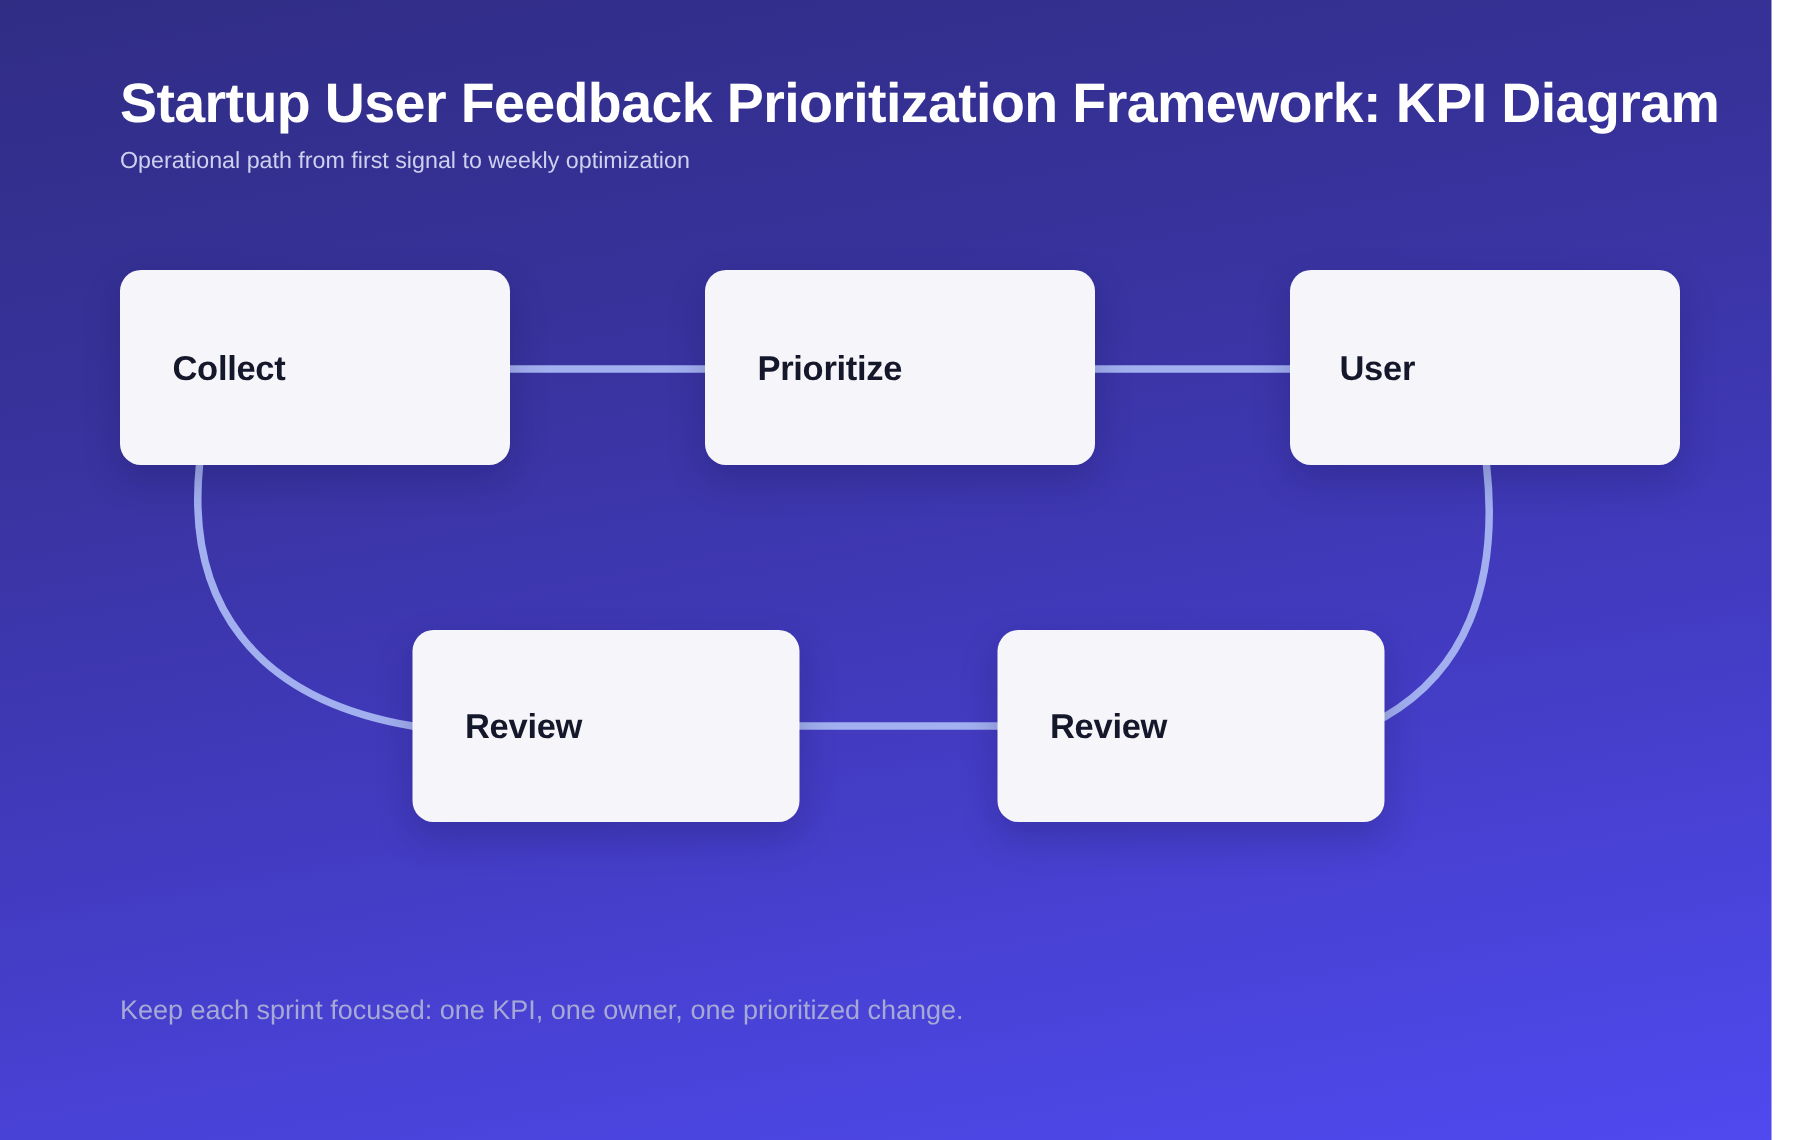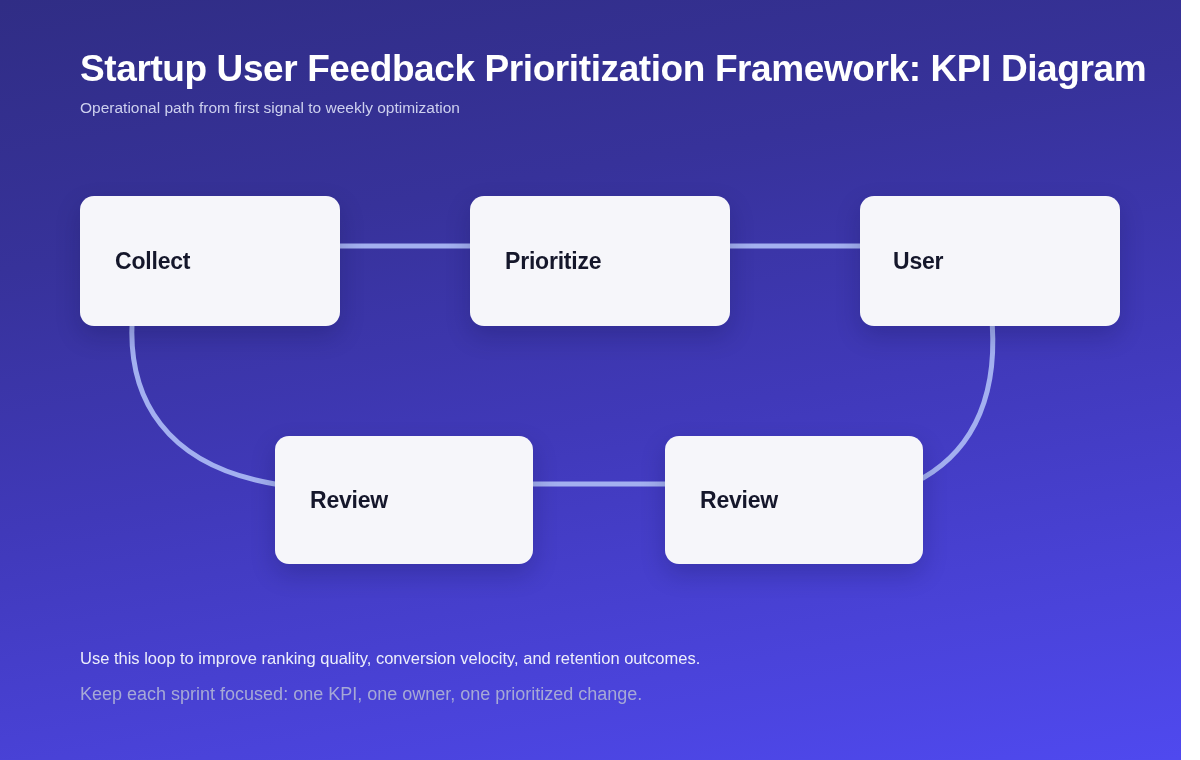--- a/index.html
+++ b/index.html
@@ -52,21 +52,20 @@
   }
 
   
   .flow-node {
     position:absolute;
     background:#f6f6fa;
     border-radius:14px;
     box-shadow:0 10px 24px rgba(14,12,60,0.22);
     display:flex;
     align-items:center;
-    margin-top:16px;
   }
   .flow-node .node-label {
     font-size:23px;
     font-weight:bold;
     color:#15172b;
     letter-spacing:-0.2px;
     white-space:nowrap;
     padding-left:35px;
   }
 
@@ -129,17 +128,16 @@
 
   <div class="flow-node" id="node-review-1">
     <span class="node-label">Review</span>
   </div>
 
   <div class="flow-node" id="node-review-2">
     <span class="node-label">Review</span>
   </div>
 
   <div id="footer">
-    <div id="footer-primary">Use this loop to improve ranking quality, conversion velocity, and retention outcomes.</div>
     <div id="footer-secondary">Keep each sprint focused: one KPI, one owner, one prioritized change.</div>
   </div>
 
 </div>
 
 </body></html>

